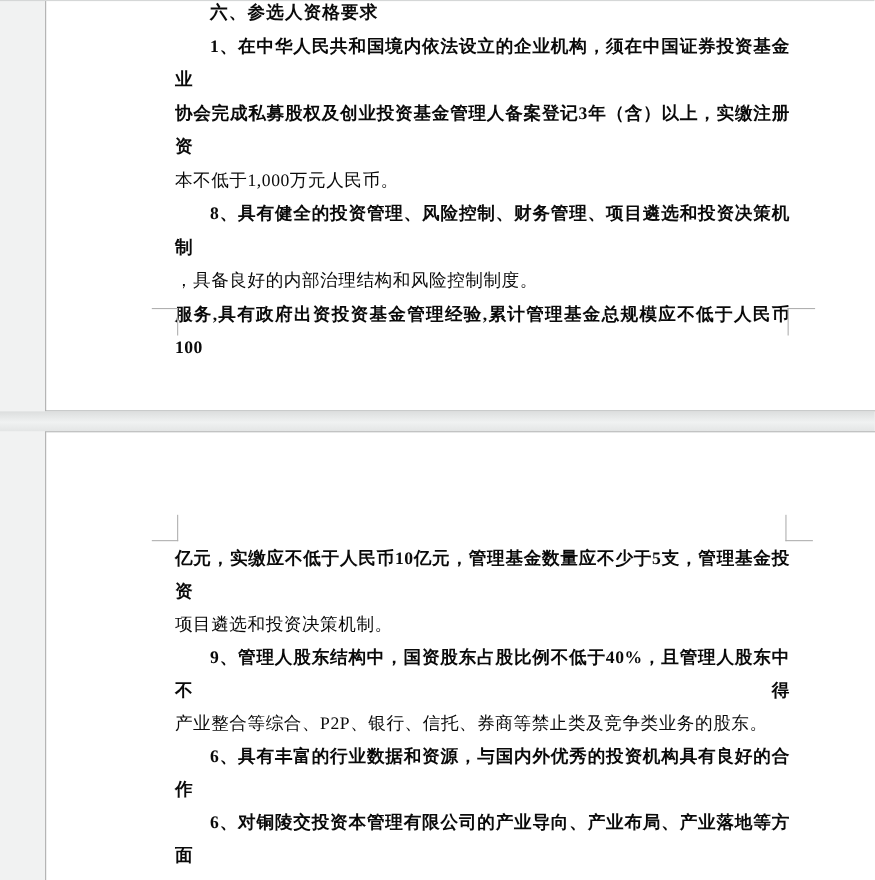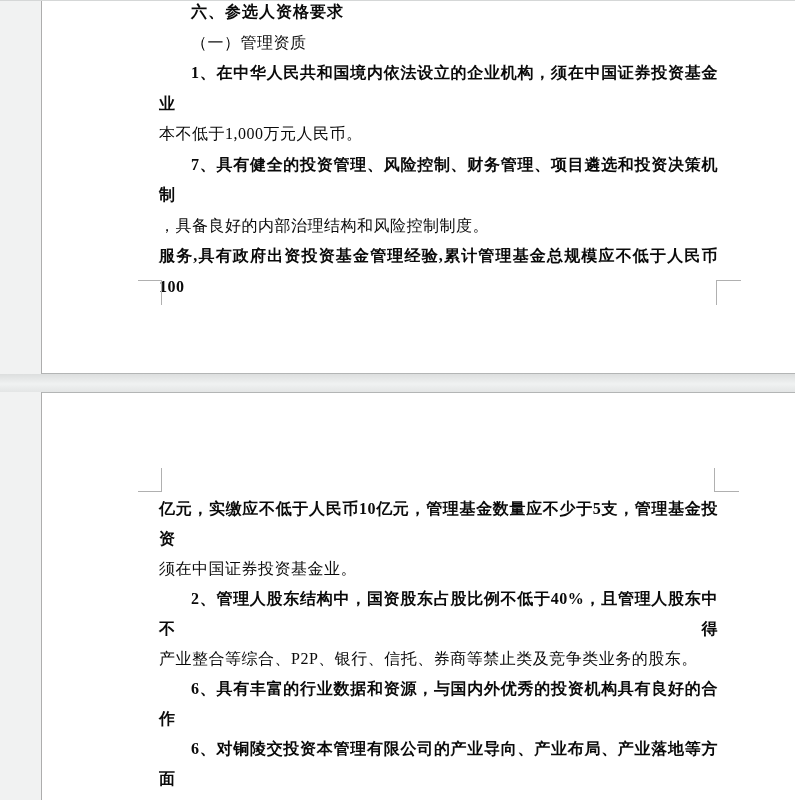--- a/index.html
+++ b/index.html
@@ -47,38 +47,38 @@
 </style>
 </head>
 <body>
 
 <div class="viewport">
   <div class="top-edge"></div>
 
   <section class="page page-1">
     <div class="text-block">
         <div class="line bold indent">六、参选人资格要求</div>
-        <div class="line indent">（一）管理资质</div>
         <div class="line indent fill">1、在中华人民共和国境内依法设立的企业机构，须在中国证券投资基金业</div>
+        <div class="line fill">协会完成私募股权及创业投资基金管理人备案登记3年（含）以上，实缴注册资</div>
         <div class="line">本不低于1,000万元人民币。</div>
-        <div class="line indent fill">7、具有健全的投资管理、风险控制、财务管理、项目遴选和投资决策机制</div>
+        <div class="line indent fill">8、具有健全的投资管理、风险控制、财务管理、项目遴选和投资决策机制</div>
         <div class="line">，具备良好的内部治理结构和风险控制制度。</div>
         <div class="line fill">服务,具有政府出资投资基金管理经验,累计管理基金总规模应不低于人民币100</div>
       </div>
     <div class="mark mark-bl"></div>
     <div class="mark mark-br"></div>
   </section>
 
   <div class="page-gap"></div>
 
   <section class="page page-2">
     <div class="mark mark-tl"></div>
     <div class="mark mark-tr"></div>
     <div class="text-block">
         <div class="line fill">亿元，实缴应不低于人民币10亿元，管理基金数量应不少于5支，管理基金投资</div>
-        <div class="line">须在中国证券投资基金业。</div>
-        <div class="line indent fill">2、管理人股东结构中，国资股东占股比例不低于40%，且管理人股东中不得</div>
+        <div class="line">项目遴选和投资决策机制。</div>
+        <div class="line indent fill">9、管理人股东结构中，国资股东占股比例不低于40%，且管理人股东中不得</div>
         <div class="line">产业整合等综合、P2P、银行、信托、券商等禁止类及竞争类业务的股东。</div>
         <div class="line indent fill">6、具有丰富的行业数据和资源，与国内外优秀的投资机构具有良好的合作</div>
         <div class="line indent fill">6、对铜陵交投资本管理有限公司的产业导向、产业布局、产业落地等方面</div>
       </div>
   </section>
 </div>
 
 </body></html>

